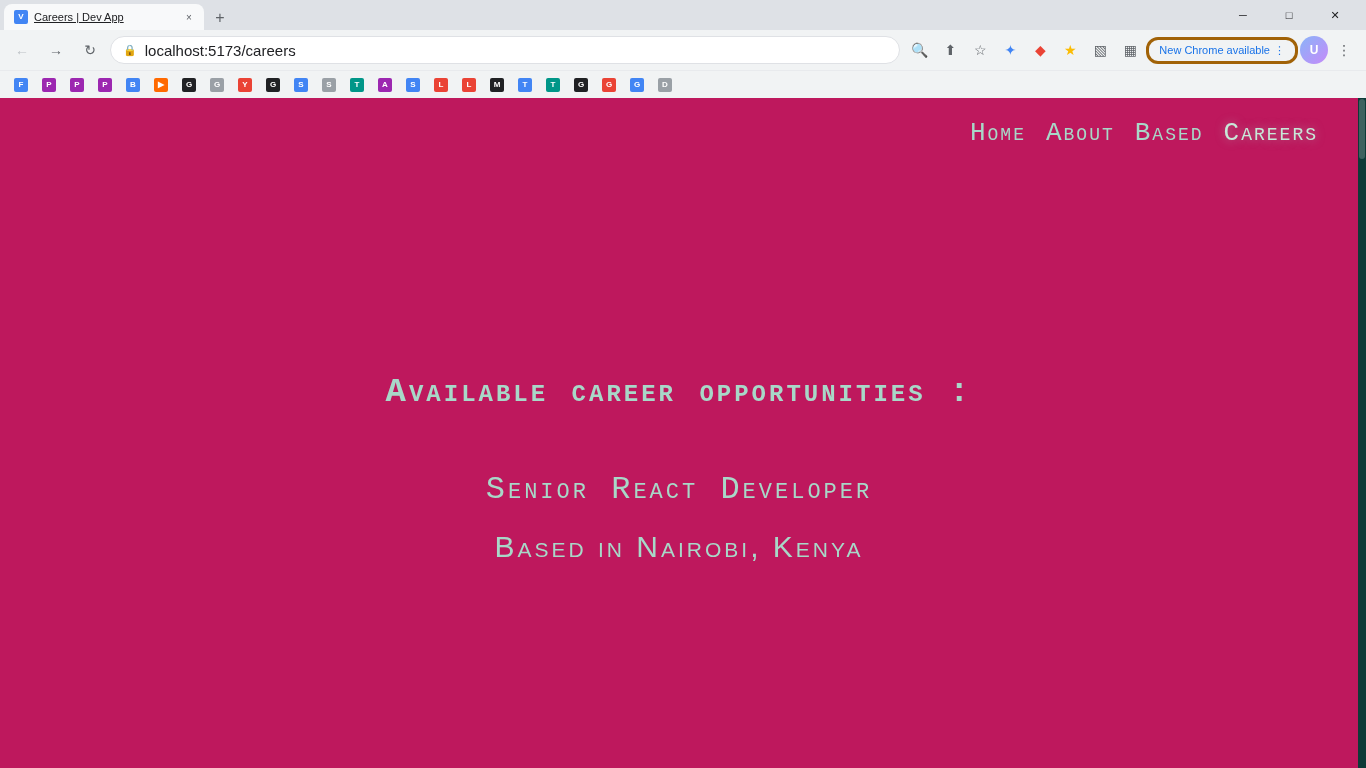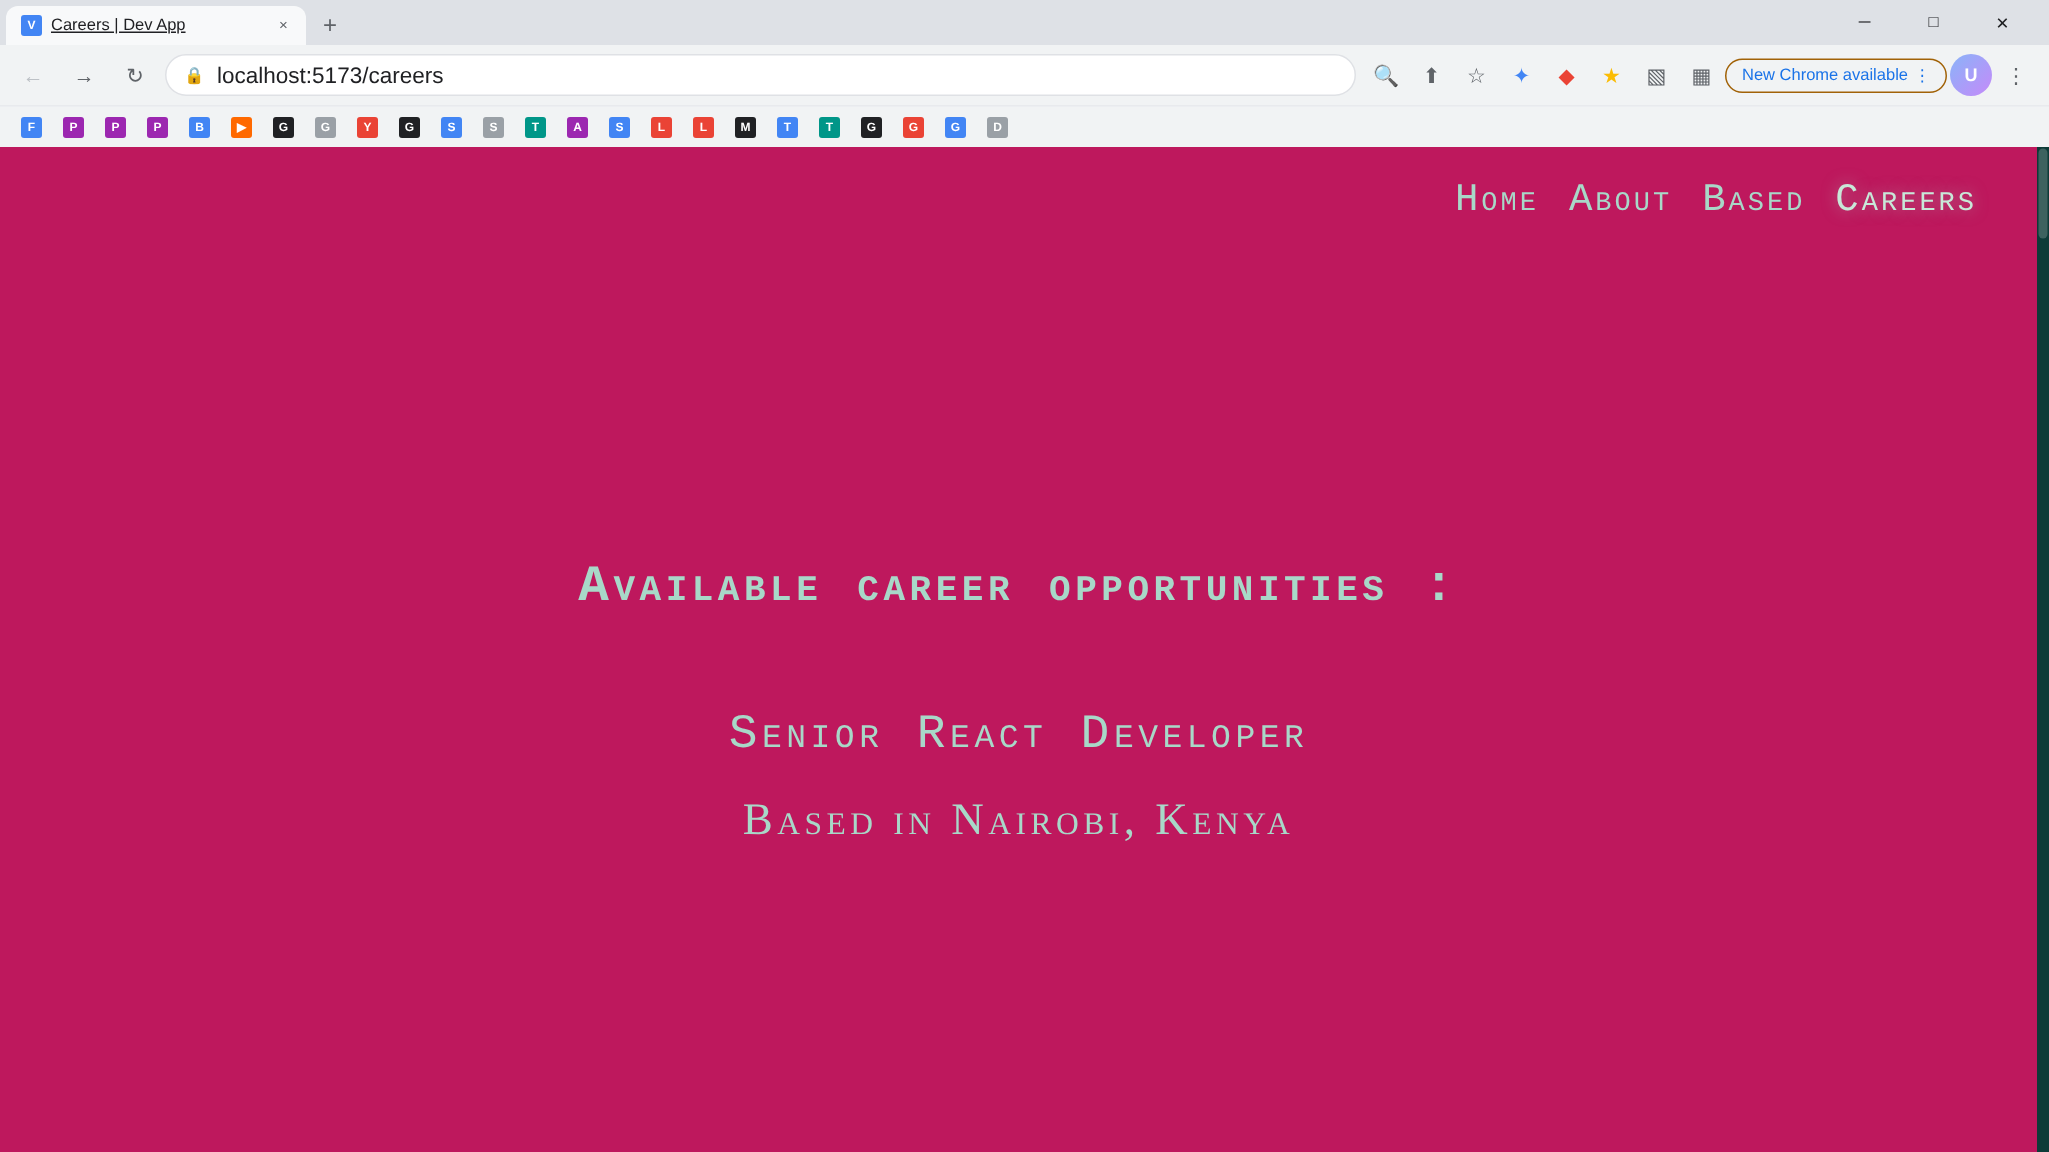--- a/index.html
+++ b/index.html
@@ -126,21 +126,21 @@
       cursor: pointer;
       display: flex;
       align-items: center;
       justify-content: center;
       color: #5f6368;
       font-size: 14px;
     }
 
     .new-chrome-btn {
       background: none;
-      border: 1px solid #a16207;
+      border: 3px solid #a16207;
       border-radius: 12px;
       color: #1a73e8;
       font-size: 11px;
       padding: 4px 10px;
       cursor: pointer;
       white-space: nowrap;
       display: flex;
       align-items: center;
       gap: 4px;
     }
@@ -249,21 +249,21 @@
       color: #a8d8c8;
       font-family: 'Courier New', monospace;
       font-variant: small-caps;
       letter-spacing: 3px;
       margin-bottom: 22px;
     }
 
     .job-location {
       font-size: 30px;
       color: #a8d8c8;
-      font-family: Liberation Serif, serif;
+      font-family: Liberation Sans, sans-serif;
       font-variant: small-caps;
       letter-spacing: 3px;
     }
 
     .scrollbar-track {
       position: absolute;
       right: 0;
       top: 0;
       width: 8px;
       height: 100%;

